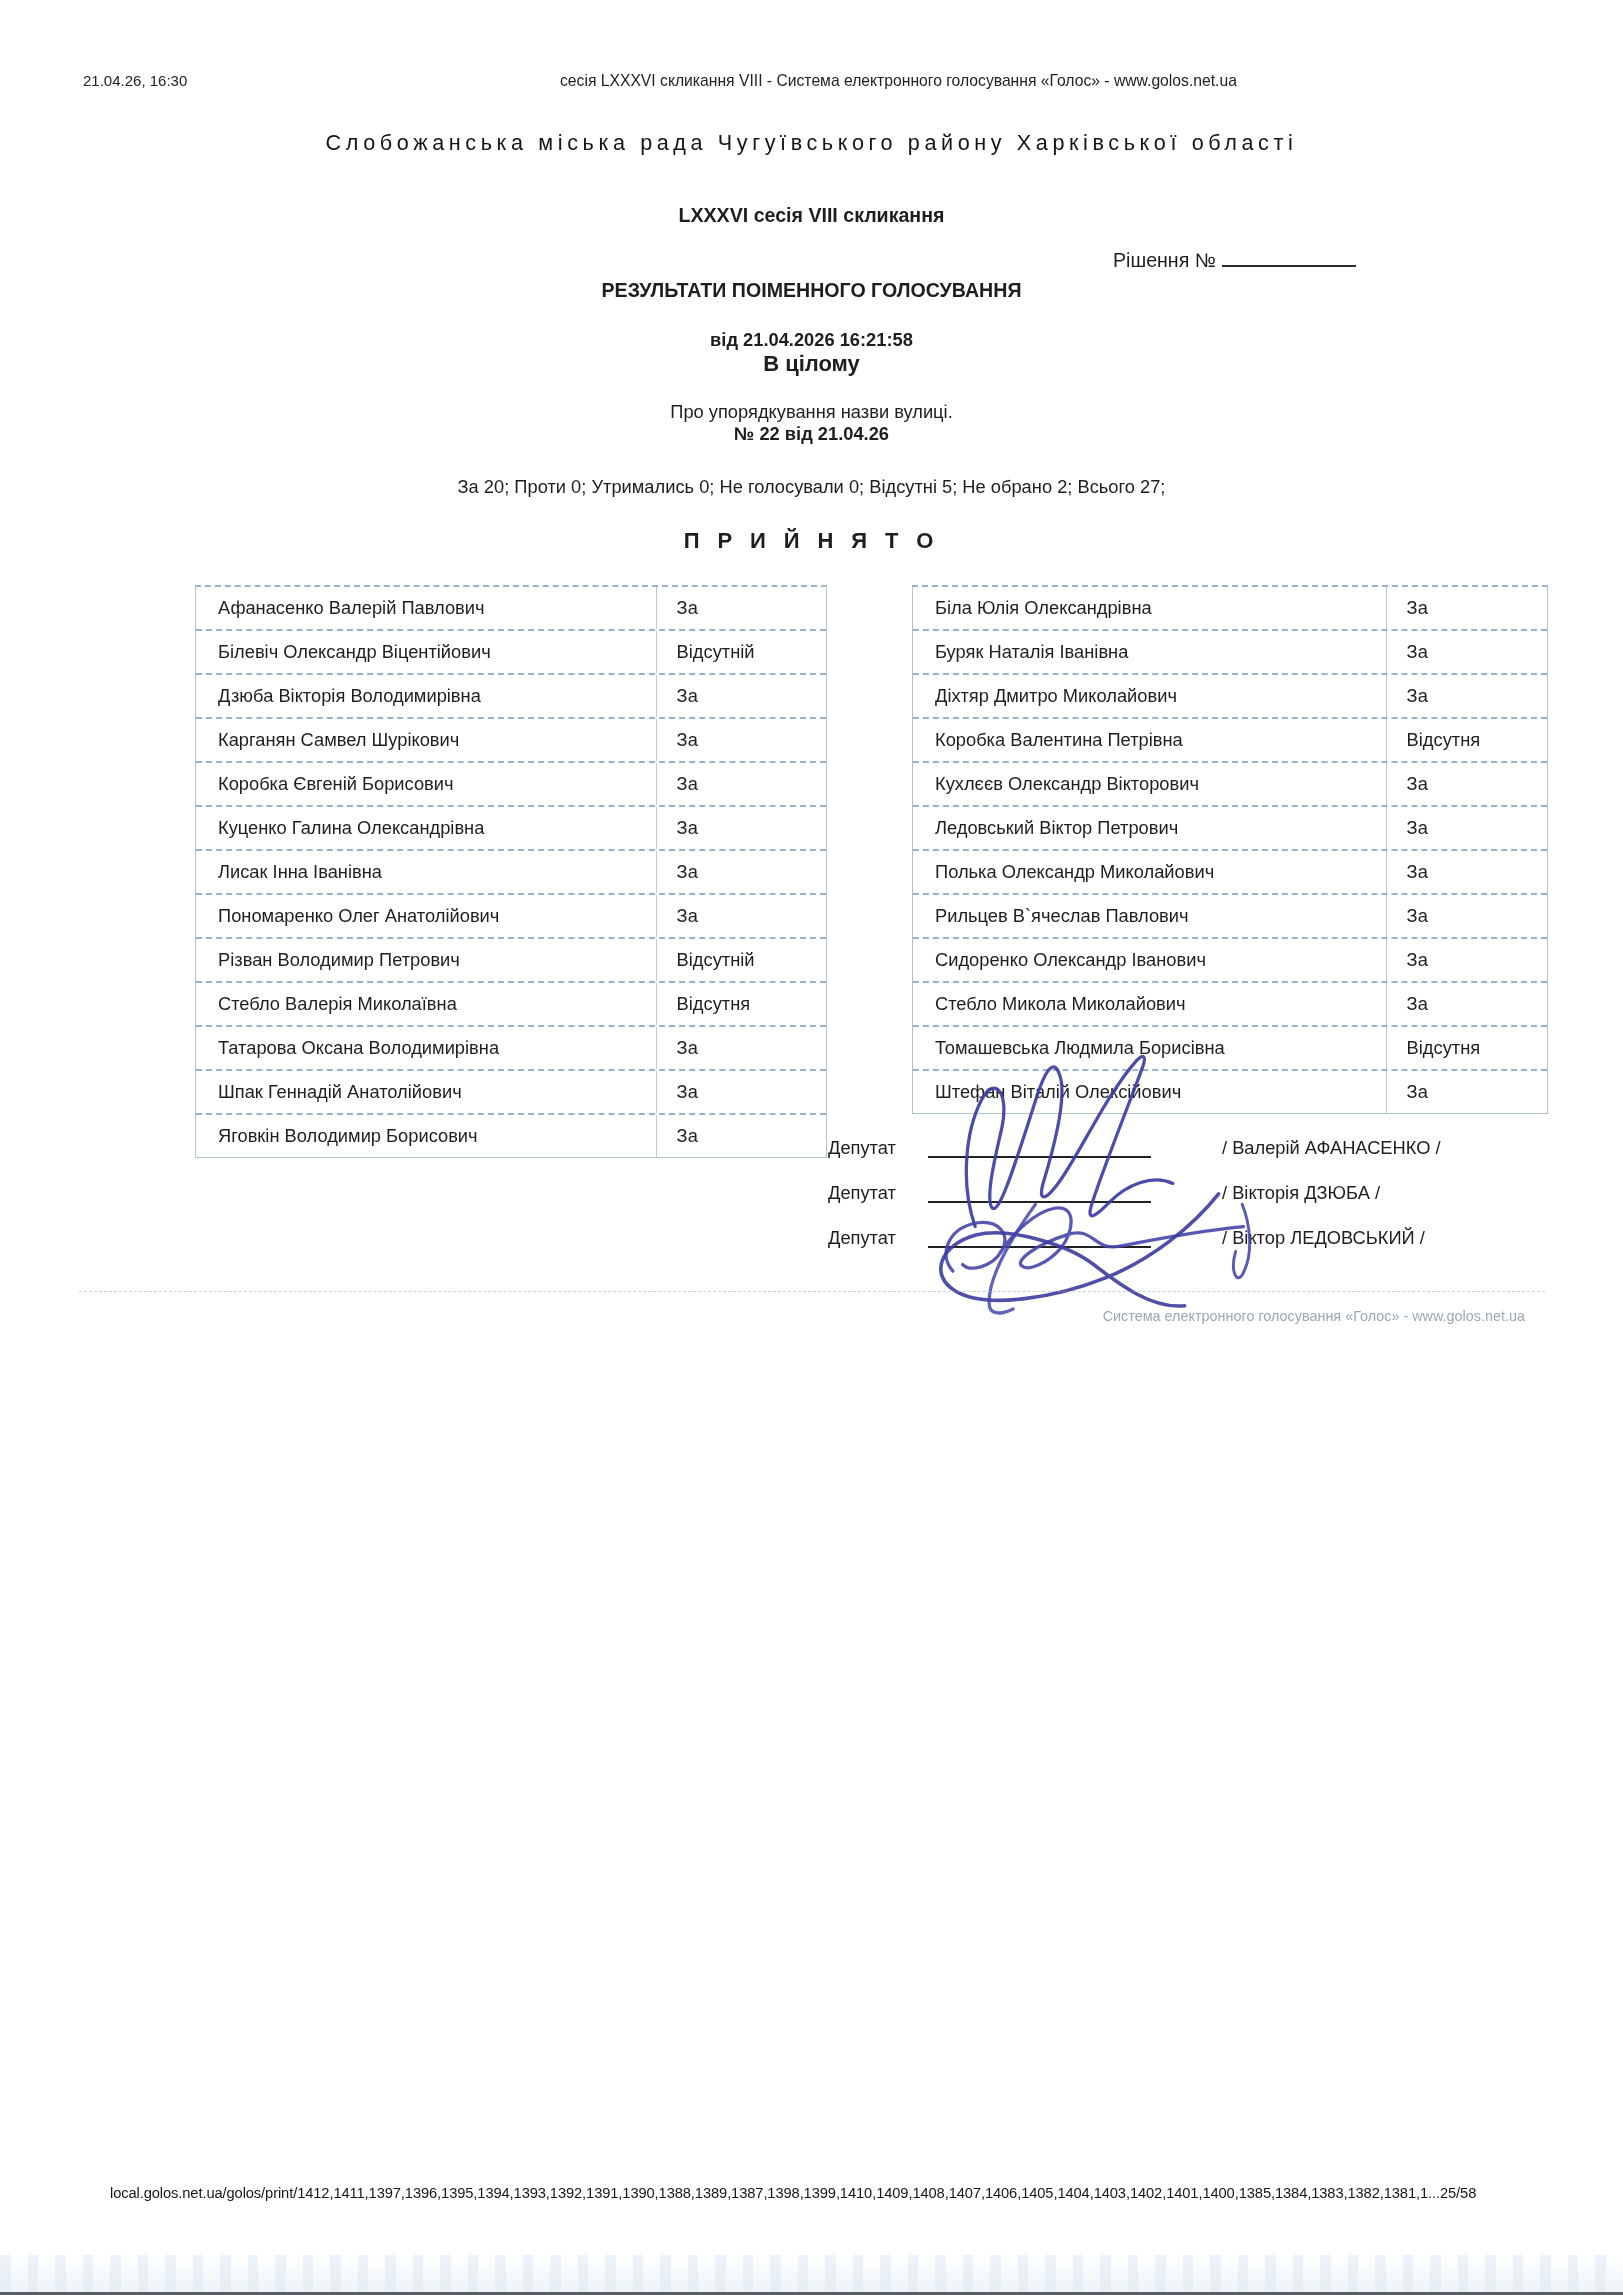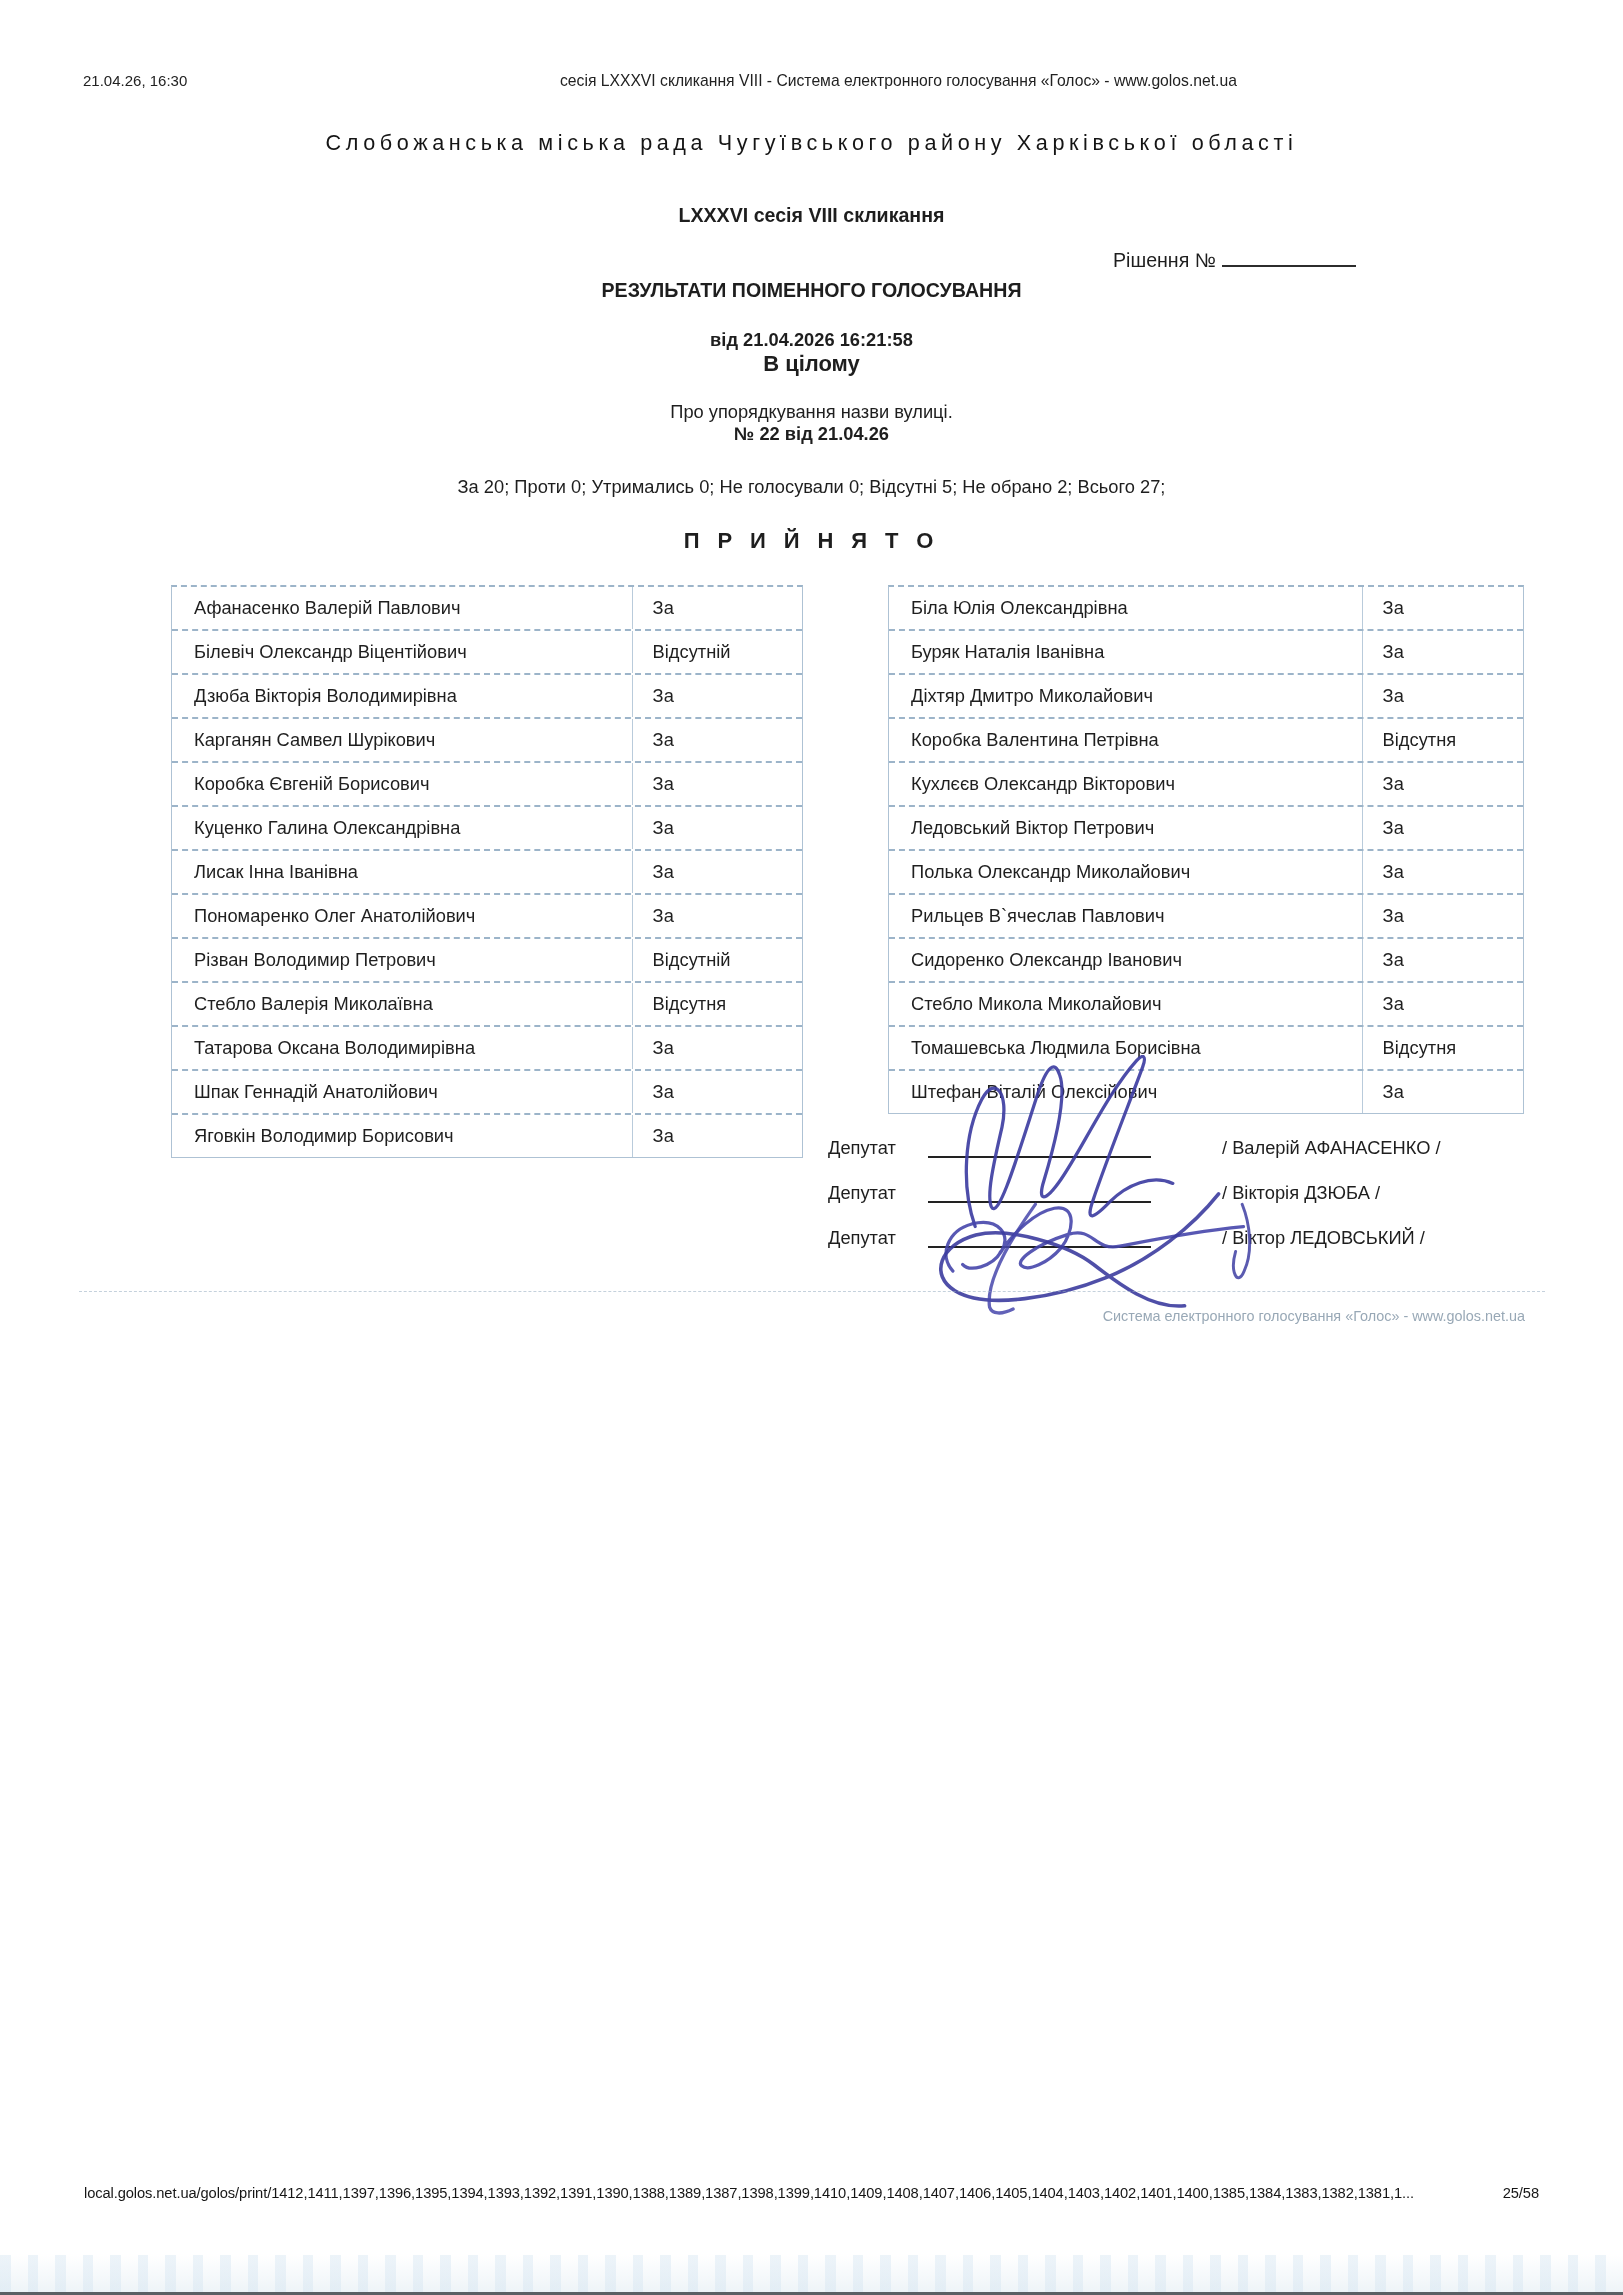--- a/index.html
+++ b/index.html
@@ -24,21 +24,21 @@
   .vote-datetime{top:329px;font-size:18.3px;font-weight:bold;}
   .vote-scope{top:351px;font-size:22px;font-weight:bold;}
   .subject{top:401px;font-size:18.3px;font-weight:normal;}
   .subject-num{top:423px;font-size:18.3px;font-weight:bold;}
   .totals{top:476px;font-size:18.3px;}
   .result{top:528px;font-size:22px;font-weight:bold;letter-spacing:5.9px;}
 
   
   .vote-table{
     position:absolute;top:585px;border:1.3px solid #aec2d4;border-top:2px dashed #9cb4c9;
-    font-size:18.3px;color:#1f1f1f;background:#fff;
+    font-size:18.3px;color:#1f1f1f;background:#fff;margin-left:24px;
   }
   .vote-table.left{left:171px;width:630px;}
   .vote-table.right{left:888px;width:634px;}
   .vote-row{display:flex;height:42px;align-items:stretch;}
   .vote-row + .vote-row{border-top:2px dashed #9cb4c9;text-align:center;}
   .vote-name{display:flex;align-items:center;padding-left:22px;border-right:1.3px solid #b9cbdb;box-sizing:border-box;}
   .vote-table.left  .vote-name{width:461px;}
   .vote-table.right .vote-name{width:474px;}
   .vote-value{display:flex;align-items:center;padding-left:19.6px;}
 
@@ -49,22 +49,22 @@
   .sig-line{position:absolute;left:928px;top:24px;width:223px;border-bottom:2px solid #222;}
   .sig-name{position:absolute;left:1222px;top:5.2px;}
   .signature-ink{position:absolute;left:877px;top:1055px;width:445px;height:262px;pointer-events:none;}
 
   
   .faint-rule{top:1291px;left:79px;width:1466px;border-top:1.3px dashed rgba(150,172,192,0.55);}
   .watermark{top:1308px;right:98px;font-size:14.4px;color:#98a8b6;}
 
   
   .page-footer{
-    position:absolute;top:2185px;left:0;width:1623px;box-sizing:border-box;
-    padding:0 84px;display:flex;justify-content:space-between;align-items:flex-start;
+    position:absolute;top:2185px;left:0;width:1324px;box-sizing:border-box;
+    padding:0 110px;display:flex;justify-content:space-between;align-items:flex-start;
     font-size:14.7px;color:#161616;letter-spacing:-0.1px;
   }
   .scan-strip{
     position:absolute;bottom:0;left:0;width:100%;height:37px;
     background:
       repeating-linear-gradient(90deg, rgba(208,226,240,0.38) 0 10.5px, rgba(255,255,255,0) 10.5px 27.5px),
       linear-gradient(rgba(255,255,255,0), #eef4f8);
     border-bottom:3.9px solid #5a5f64;
   }
 </style>

